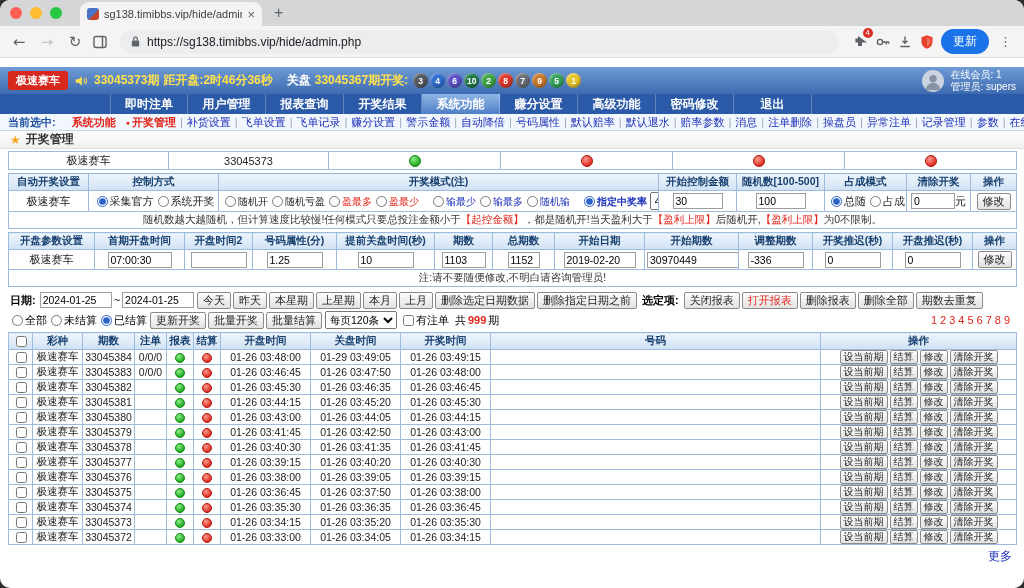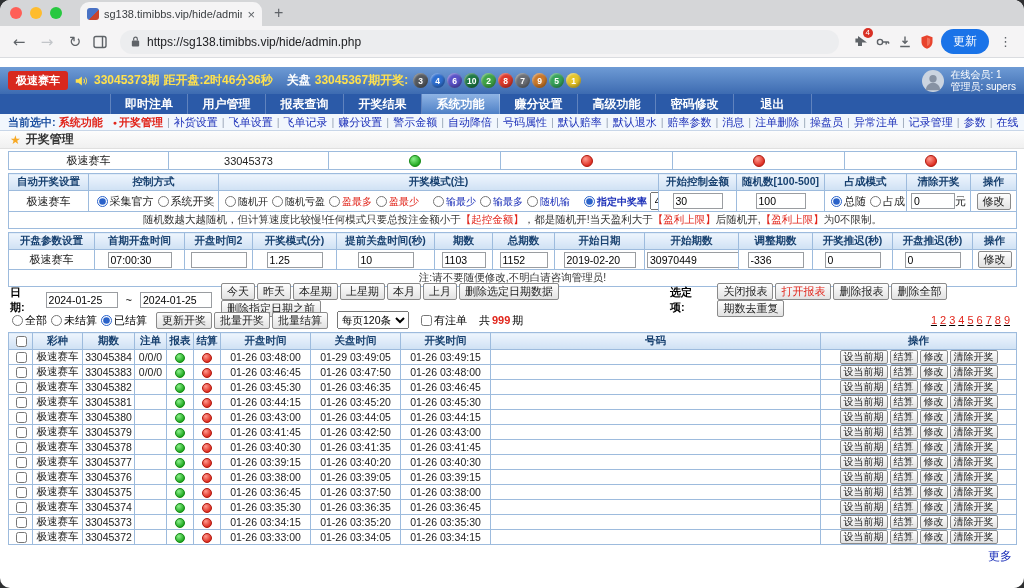--- a/index.html
+++ b/index.html
@@ -41,21 +41,21 @@
   .ball { width:15px; height:15px; border-radius:50%; color:#fff; font-size:8.5px; font-weight:bold; display:inline-flex; align-items:center; justify-content:center; box-shadow:inset -1px -2px 3px rgba(0,0,0,.3), inset 1px 1px 2px rgba(255,255,255,.45); }
   .admin-box { position:absolute; right:8px; top:2px; display:flex; gap:6px; align-items:center; }
   .admin-lines { font-size:10px; line-height:11.5px; color:#fff; }
 
   .menubar { height:20px; background:#2B5AA8; display:flex; padding-left:110px; }
   .menu-item { width:78px; text-align:center; line-height:20px; color:#fff; font-size:12px; font-weight:bold; border-right:1px solid rgba(255,255,255,.25); cursor:pointer; white-space:nowrap; }
   .menu-item:first-child { border-left:1px solid rgba(255,255,255,.25); }
   .menu-item.active { background:linear-gradient(#8FB4E4,#4E80C6); }
 
   .submenu { height:17px; background:#F2F7FD; border-bottom:1px solid #C8D6E8; display:flex; align-items:center; padding:0 8px; font-size:11px; white-space:nowrap; }
-  .sm-prefix { color:#1C4FA0; font-weight:bold; margin-right:3px; }
+  .sm-prefix { color:#1C4FA0; font-weight:bold; margin-right:16px; }
   .sm-selected { color:#E1251B; font-weight:bold; margin-right:10px; }
   .sm-dot { color:#E1251B; font-size:7px; margin-right:2px; }
   .sm-current { color:#E1251B; font-weight:bold; cursor:pointer; }
   .sm-links { display:flex; align-items:center; }
   .sm-sep { color:#9AA7B8; margin:0 4px; }
   .sm-link { color:#1B2FB8; cursor:pointer; text-decoration:none; }
 
   .sec-title { height:18px; display:flex; align-items:center; gap:5px; padding:0 10px; font-size:12px; font-weight:bold; color:#333; background:linear-gradient(#FDFDFD,#F0F0F0); border-bottom:1px solid #E0E0E0; margin-bottom:2px; }
   .star { color:#F7A823; font-family:"DejaVu Sans",sans-serif; font-size:12px; }
 
@@ -70,31 +70,31 @@
   .dot { display:inline-block; width:12px; height:12px; border-radius:50%; vertical-align:middle; cursor:pointer; }
   .dot.sm { width:10px; height:10px; }
   .dot.green { background:radial-gradient(circle at 35% 30%, #8BF08B, #1CA51C 75%); border:1px solid #178A17; }
   .dot.red { background:radial-gradient(circle at 35% 30%, #FF9A8E, #DC2A1E 75%); border:1px solid #B01A10; }
   .noterow td { color:#333; font-size:10.5px; }
 
   .btn { font-size:11px; height:17px; line-height:15px; padding:0 5px; border:1px solid #8A8A8A; border-radius:2px; background:linear-gradient(#FEFEFE,#E2E2E2); color:#222; cursor:pointer; font-family:inherit; margin:0 1px; white-space:nowrap; }
   .btn.t-red { color:#E1251B; }
   .opbtn { font-size:10px; height:14px; line-height:12px; padding:0 3px; margin:0 1px; }
   .tin { border:1px solid #9A9DA1; height:16px; font-size:10.5px; padding:0 2px; font-family:inherit; }
-  .w44{width:44px}.w48{width:48px}.w50{width:50px}.w56{width:56px}.w64{width:64px}.w72{width:72px}.w76{width:100px}
+  .w44{width:44px}.w48{width:32px}.w50{width:50px}.w56{width:56px}.w64{width:64px}.w72{width:72px}.w76{width:100px}
   select { font-size:10.5px; height:18px; font-family:inherit; }
   input[type=radio], input[type=checkbox] { width:11px; height:11px; margin:0 2px 0 4px; vertical-align:-2px; accent-color:#2A62C9; }
   .rlab { display:inline-block; white-space:nowrap; cursor:pointer; }
   .rlab.gap { margin-left:10px; }
 
   
   .filter { margin:1px 8px 2px; }
-  .frow { display:flex; align-items:center; gap:8px; font-size:11px; height:20px; }
+  .frow { display:flex; align-items:center; gap:2px; font-size:11px; height:20px; }
   .frow b { font-weight:bold; margin:0 2px; }
-  .pages { margin-left:auto; margin-right:6px;text-decoration:underline; }
+  .pages { margin-left:auto; margin-right:6px; }
   .pg { color:#E1251B; margin-left:3px; cursor:pointer; font-size:11px; text-decoration:none; }
   .total { margin-left:4px; white-space:nowrap; }
   .total b { color:#E1251B; }
   .cbx { white-space:nowrap; cursor:pointer; }
 
   
   table.main td { height:12px; padding:0 1px; font-size:10.5px; }
   table.main th { height:13px; }
   .bets { font-size:10px; }
   .more { text-align:right; margin:1px 12px; font-size:12px; }
@@ -329,21 +329,21 @@
           <col style="width:74px">
           <col style="width:80px">
           <col style="width:80px">
           <col style="width:44px">
         </colgroup>
       <tbody>
           <tr class="ghead">
             <th>开盘参数设置</th>
             <th>首期开盘时间</th>
             <th>开盘时间2</th>
-            <th>开奖模式(分)</th>
+            <th>号码属性(分)</th>
             <th>提前关盘时间(秒)</th>
             <th>期数</th>
             <th>总期数</th>
             <th>开始日期</th>
             <th>开始期数</th>
             <th>调整期数</th>
             <th>开奖推迟(秒)</th>
             <th>开盘推迟(秒)</th>
             <th>操作</th>
           </tr>

